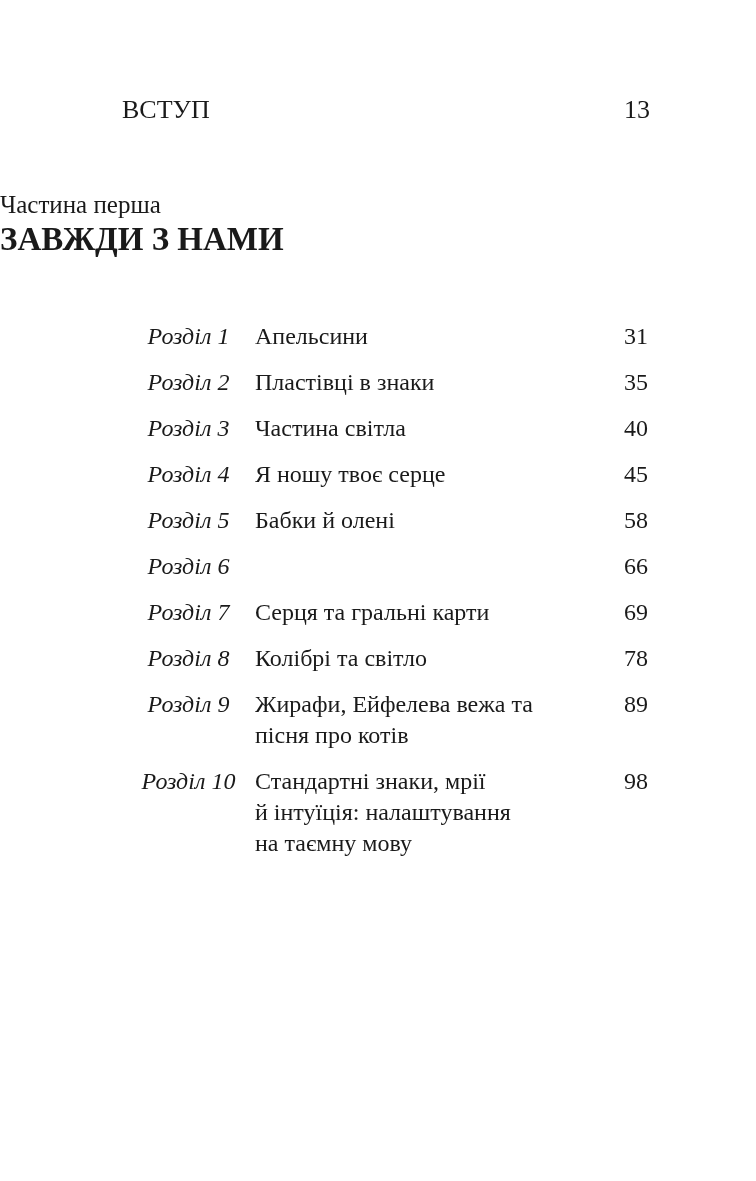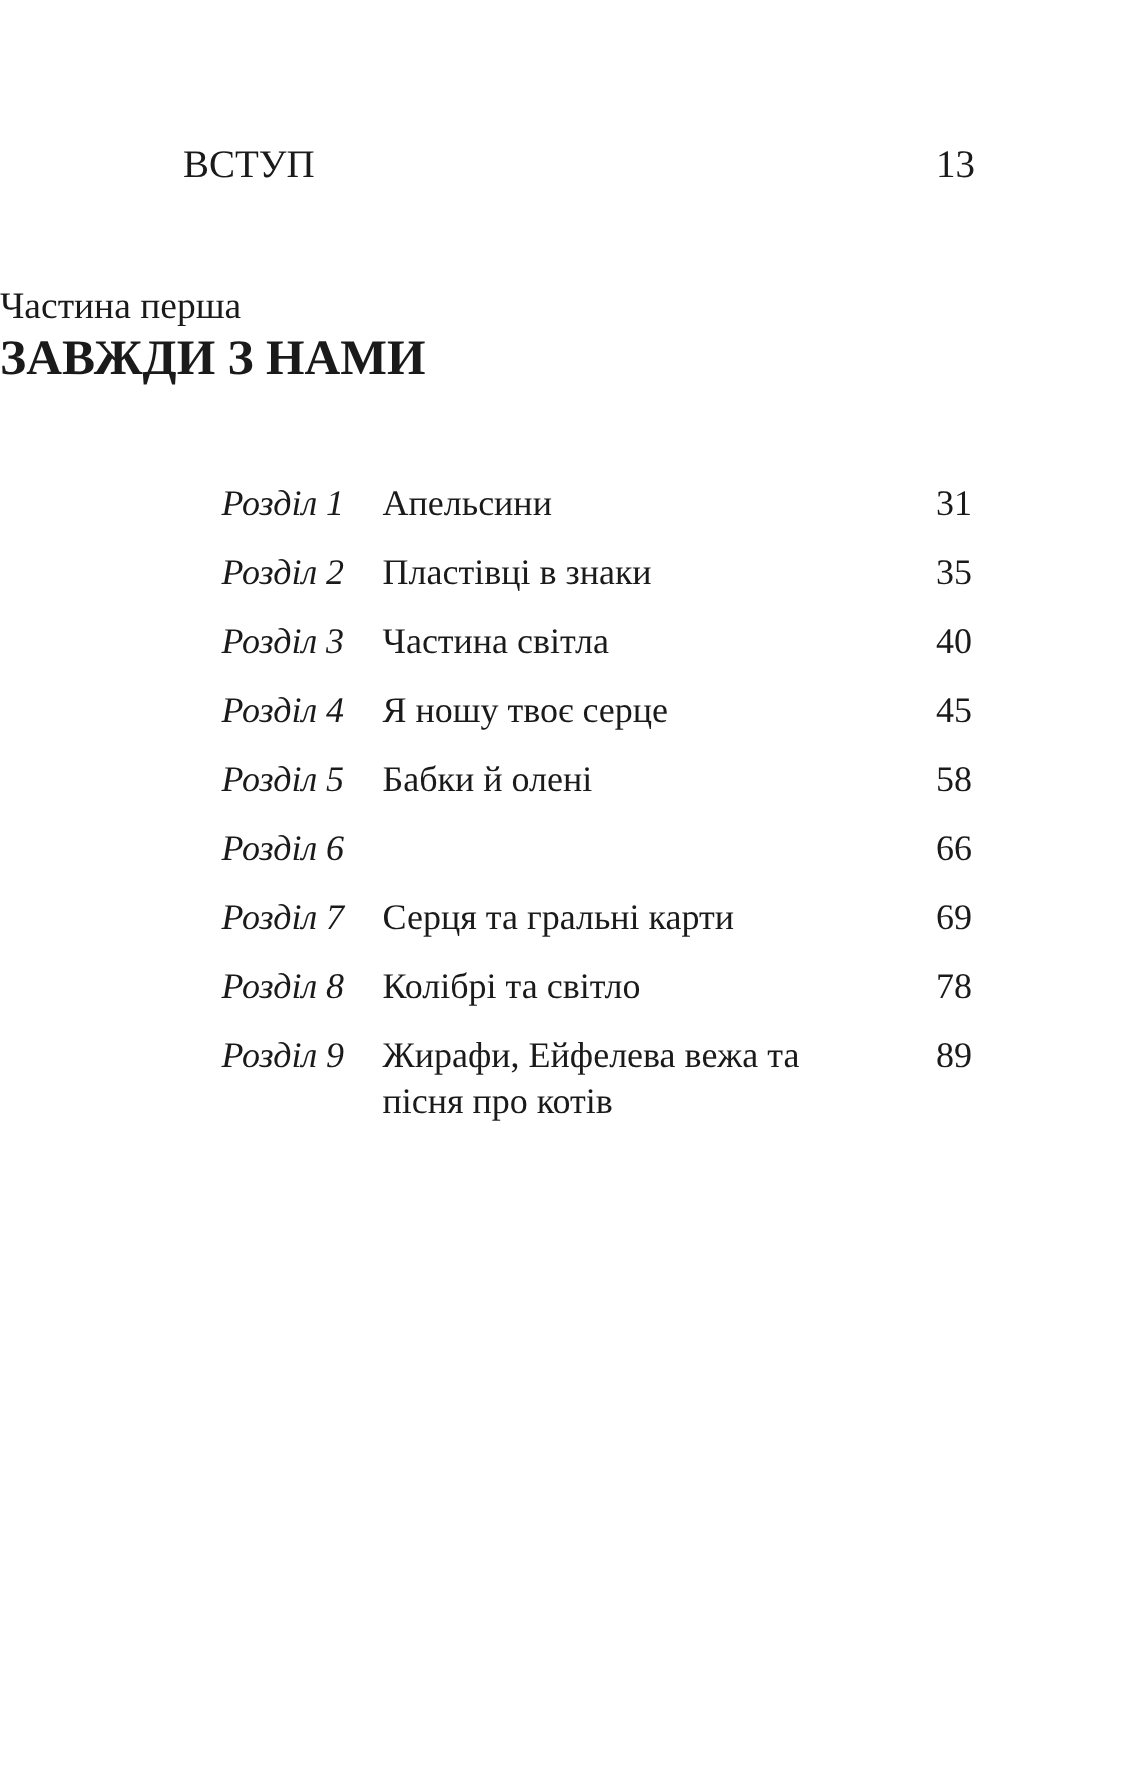--- a/index.html
+++ b/index.html
@@ -156,15 +156,24 @@
         <span class="page-num">78</span>
       </div>
       <div class="chapter-row">
         <span class="ch-label">Розділ 9</span>
         <span class="ch-title">
           <div class="ch-title-line">Жирафи, Ейфелева вежа та</div>
           <div class="ch-title-line">пісня про котів</div>
         </span>
         <span class="page-num">89</span>
       </div>
+      <div class="chapter-row">
+        <span class="ch-label">Розділ 10</span>
+        <span class="ch-title">
+          <div class="ch-title-line">Стандартні знаки, мрії</div>
+          <div class="ch-title-line">й інтуїція: налаштування</div>
+          <div class="ch-title-line">на таємну мову</div>
+        </span>
+        <span class="page-num">98</span>
+      </div>
     </div>
 
 </div>
 
 </body></html>

